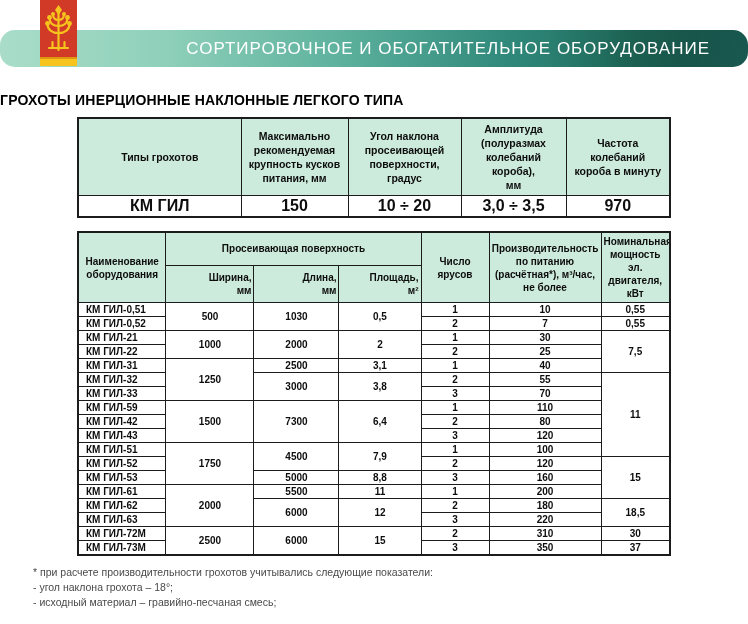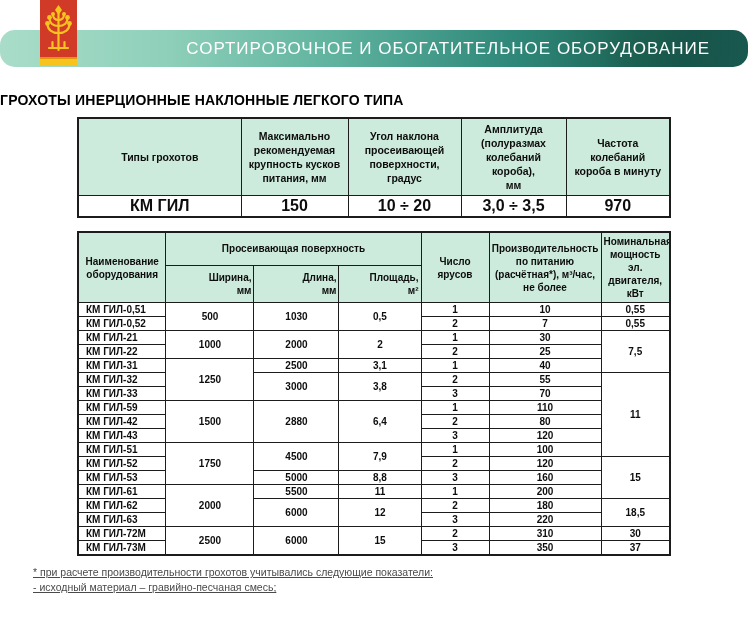--- a/index.html
+++ b/index.html
@@ -47,21 +47,21 @@
   .t1 td{height:17px;font-size:16px;}
   .t2 thead tr th{font-size:10px;line-height:1.3;padding:2px 2px;}
   .t2 thead tr.h1 th{height:26px;}
   .t2 thead tr.h2 th{height:30px;text-align:right;}
   .t2 td{height:13px;font-size:10px;padding:0 2px;}
   .t2 td.name-cell{text-align:left;padding-left:7px;margin-left:32px;}
   .notes{
     margin:10px 24px 0 33px;font-size:10.5px;line-height:1.32;color:#4a4a4a;
     font-weight:400;
   }
-  .notes div{margin:0 0 1px 0;text-decoration:underline;}
+  .notes div{margin:0 0 1px 0;}
 </style>
 </head>
 <body>
 
 <div class="band">
   <span class="band-text">СОРТИРОВОЧНОЕ И ОБОГАТИТЕЛЬНОЕ ОБОРУДОВАНИЕ</span>
 </div>
 
 <div class="logo">
   <svg width="37" height="53" viewBox="0 0 37 53">
@@ -210,21 +210,21 @@
           <td rowspan="6">11</td>
         </tr>
         <tr>
           <td class="name-cell">КМ ГИЛ-33</td>
           <td>3</td>
           <td>70</td>
         </tr>
         <tr>
           <td class="name-cell">КМ ГИЛ-59</td>
           <td rowspan="3">1500</td>
-          <td rowspan="3">2880</td>
+          <td rowspan="3">7300</td>
           <td rowspan="3">6,4</td>
           <td>1</td>
           <td>110</td>
         </tr>
         <tr>
           <td class="name-cell">КМ ГИЛ-42</td>
           <td>2</td>
           <td>80</td>
         </tr>
         <tr>
@@ -287,16 +287,17 @@
           <td class="name-cell">КМ ГИЛ-73М</td>
           <td>3</td>
           <td>350</td>
           <td>37</td>
         </tr>
       </tbody>
   </table>
 
   <div class="notes">
     <div>* при расчете производительности грохотов учитывались следующие показатели:</div>
+    <div>- угол наклона грохота – 18°;</div>
     <div>- исходный материал – гравийно-песчаная смесь;</div>
 
   </div>
 </div>
 
 </body></html>

